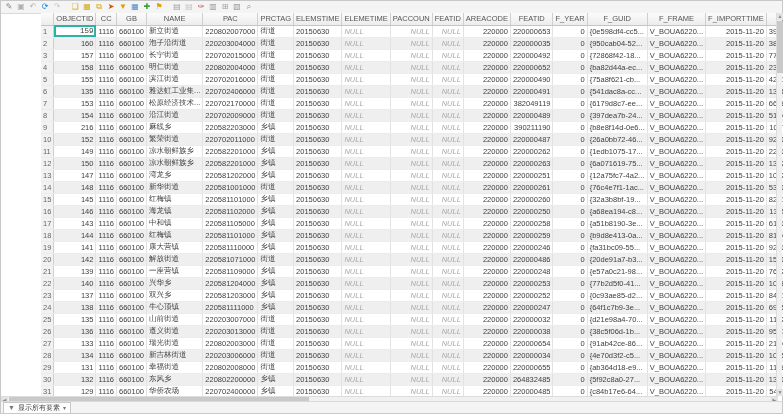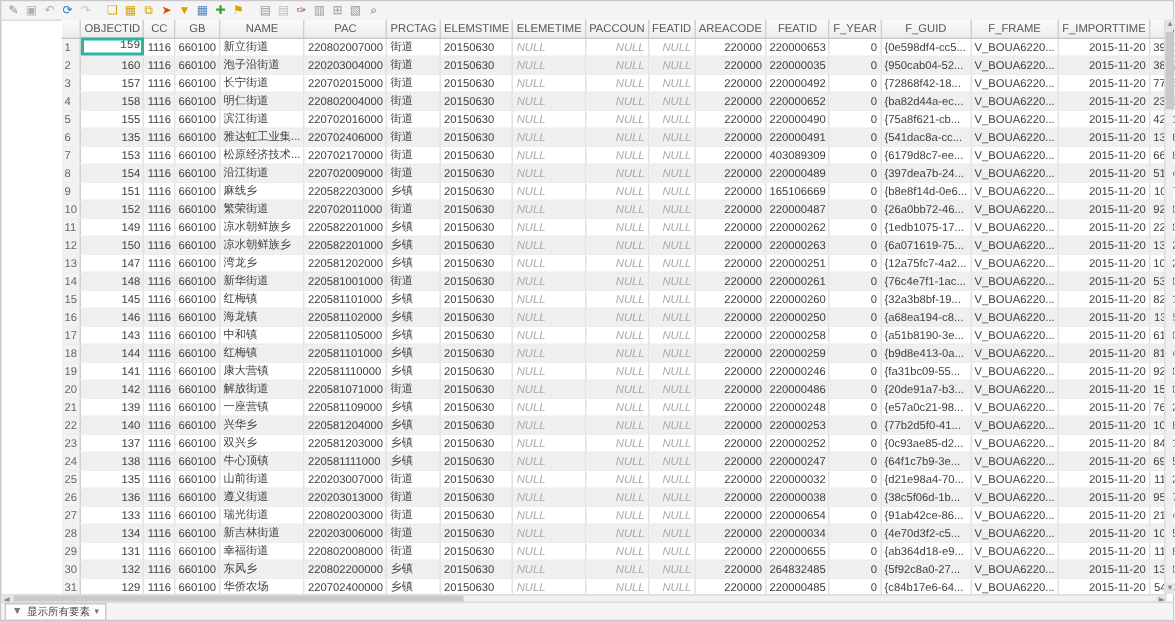--- a/index.html
+++ b/index.html
@@ -243,21 +243,21 @@
             <td class="l">1116</td>
             <td class="l">660100</td>
             <td class="l">松原经济技术...</td>
             <td class="l">220702170000</td>
             <td class="l">街道</td>
             <td class="l">20150630</td>
             <td class="l null">NULL</td>
             <td class="r null">NULL</td>
             <td class="r null">NULL</td>
             <td class="r">220000</td>
-            <td class="r">403089309</td>
+            <td class="r">382049119</td>
             <td class="r">0</td>
             <td class="l">{6179d8c7-ee...</td>
             <td class="l">V_BOUA6220...</td>
             <td class="r">2015-11-20</td>
             <td class="r">6678808.5678...</td>
           </tr>
           <tr>
             <td class="idx">8</td>
             <td class="r">154</td>
             <td class="l">1116</td>
@@ -272,32 +272,32 @@
             <td class="r">220000</td>
             <td class="r">220000489</td>
             <td class="r">0</td>
             <td class="l">{397dea7b-24...</td>
             <td class="l">V_BOUA6220...</td>
             <td class="r">2015-11-20</td>
             <td class="r">5164381.5978...</td>
           </tr>
           <tr>
             <td class="idx">9</td>
-            <td class="r">151</td>
+            <td class="r">216</td>
             <td class="l">1116</td>
             <td class="l">660100</td>
             <td class="l">麻线乡</td>
             <td class="l">220582203000</td>
             <td class="l">乡镇</td>
             <td class="l">20150630</td>
             <td class="l null">NULL</td>
             <td class="r null">NULL</td>
             <td class="r null">NULL</td>
             <td class="r">220000</td>
-            <td class="r">165106669</td>
+            <td class="r">390211190</td>
             <td class="r">0</td>
             <td class="l">{b8e8f14d-0e6...</td>
             <td class="l">V_BOUA6220...</td>
             <td class="r">2015-11-20</td>
             <td class="r">10975008.211...</td>
           </tr>
           <tr>
             <td class="idx">10</td>
             <td class="r">152</td>
             <td class="l">1116</td>

